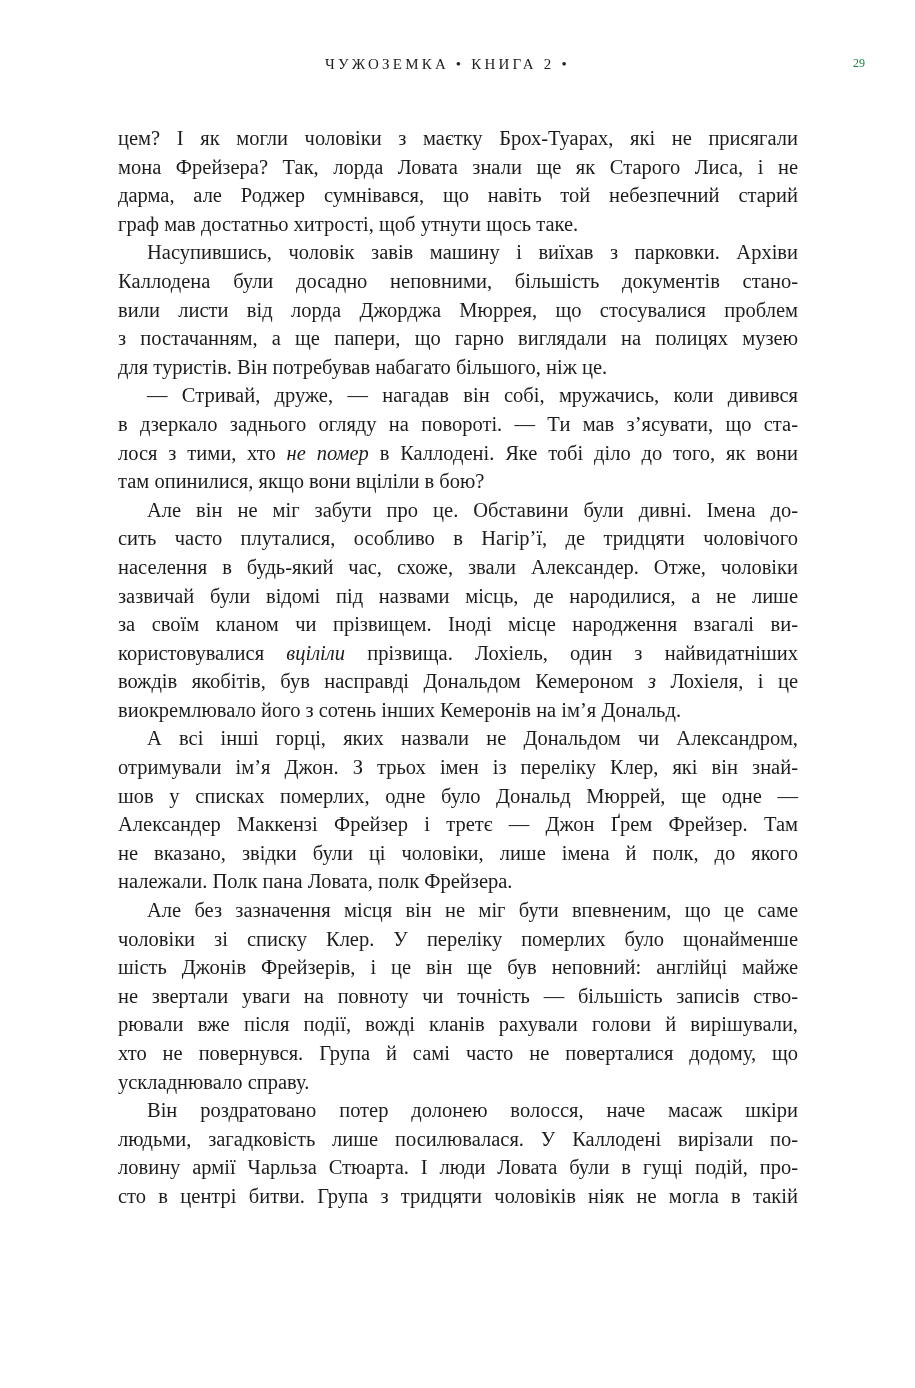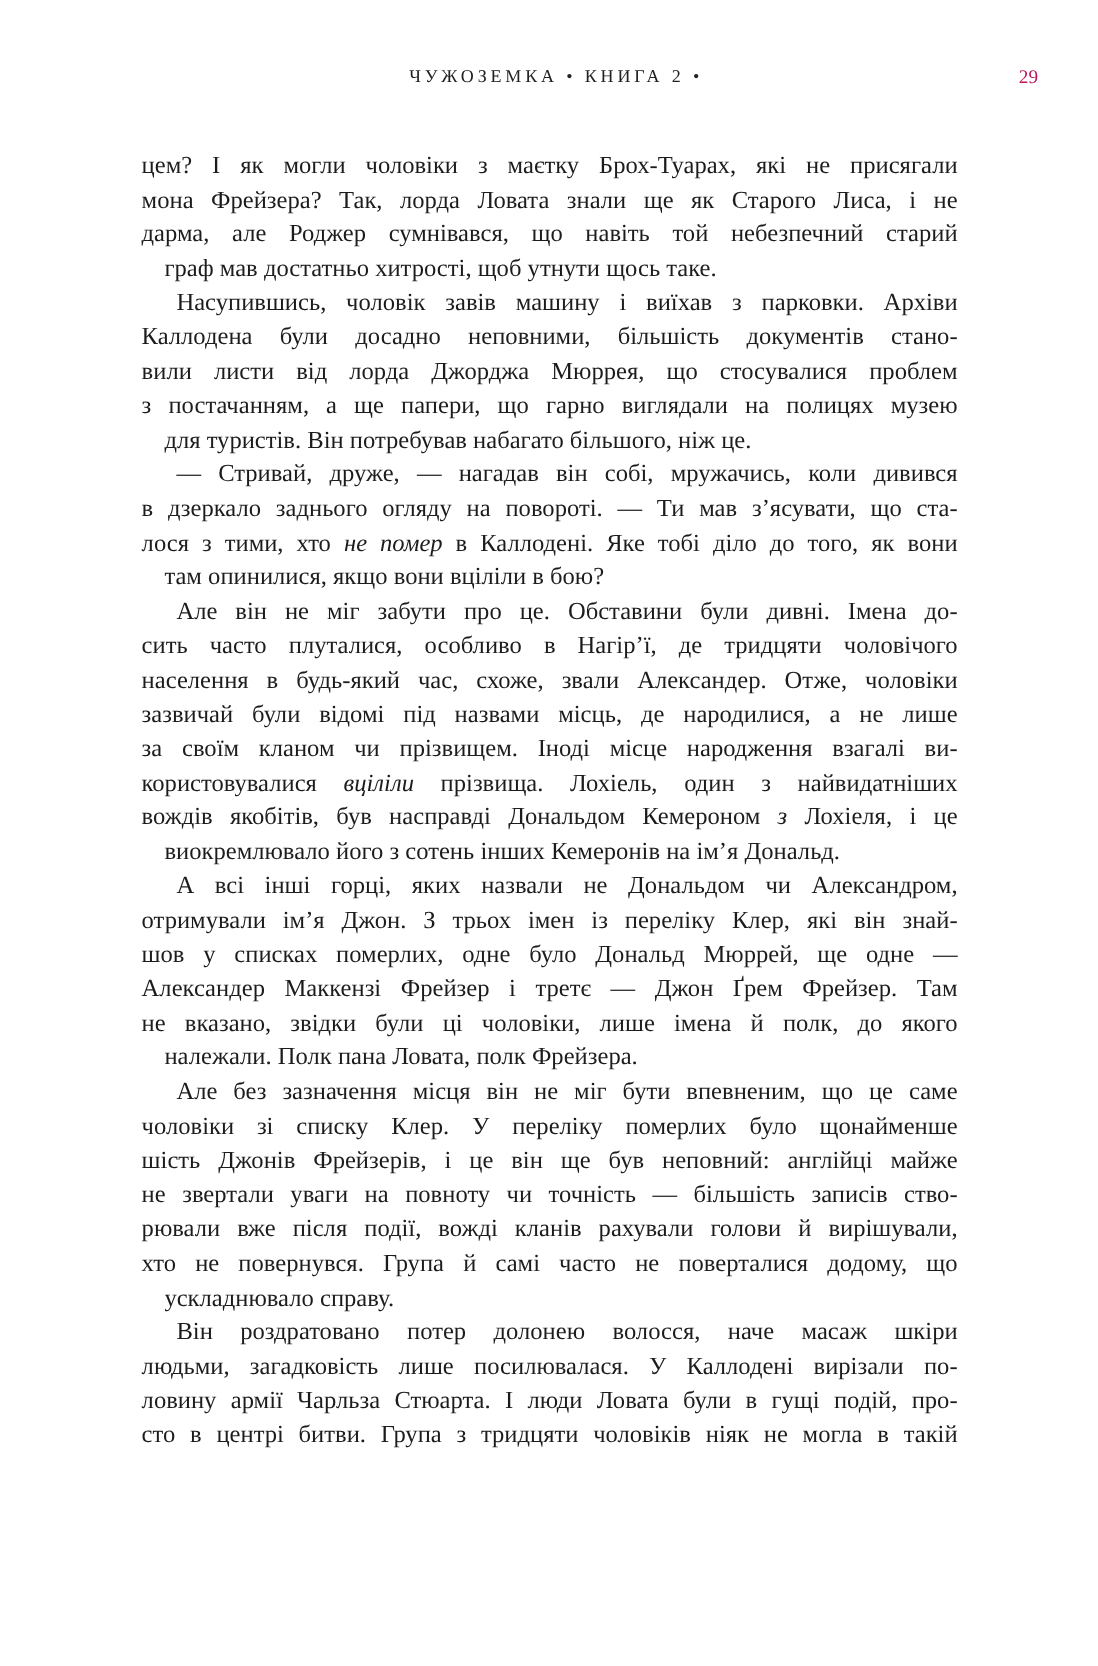--- a/index.html
+++ b/index.html
@@ -17,33 +17,33 @@
     }
     .running-header {
       position: absolute;
       top: 56px;
       left: 0;
       width: 915px;
       height: 24px;
     }
     .running-title {
       position: absolute;
-      left: 341px;
+      left: 325px;
       top: 0;
       font-size: 15px;
       letter-spacing: 3.2px;
       color: #222;
       white-space: nowrap;
     }
     .page-number {
       position: absolute;
       right: 50px;
       top: 0;
-      font-size: 16px;
-      color: #be185d;
+      font-size: 12px;
+      color: #15803d;
     }
     .body-text {
       position: absolute;
       left: 118px;
       top: 124px;
       width: 680px;
     }
     .line {
       display: block;
       height: 28.6px;
@@ -53,21 +53,20 @@
       text-align-last: justify;
       white-space: nowrap;
       overflow: visible;
       transform-origin: left center;
     }
     .line.indent {
       padding-left: 29px;
     }
     .line.last {
       text-align-last: left;
-      margin-left: 19px;
     }
     em {
       font-style: italic;
     }
   </style>
 </head>
 <body>
 
 <div class="running-header">
   <span class="running-title">ЧУЖОЗЕМКА • КНИГА 2 •</span>

